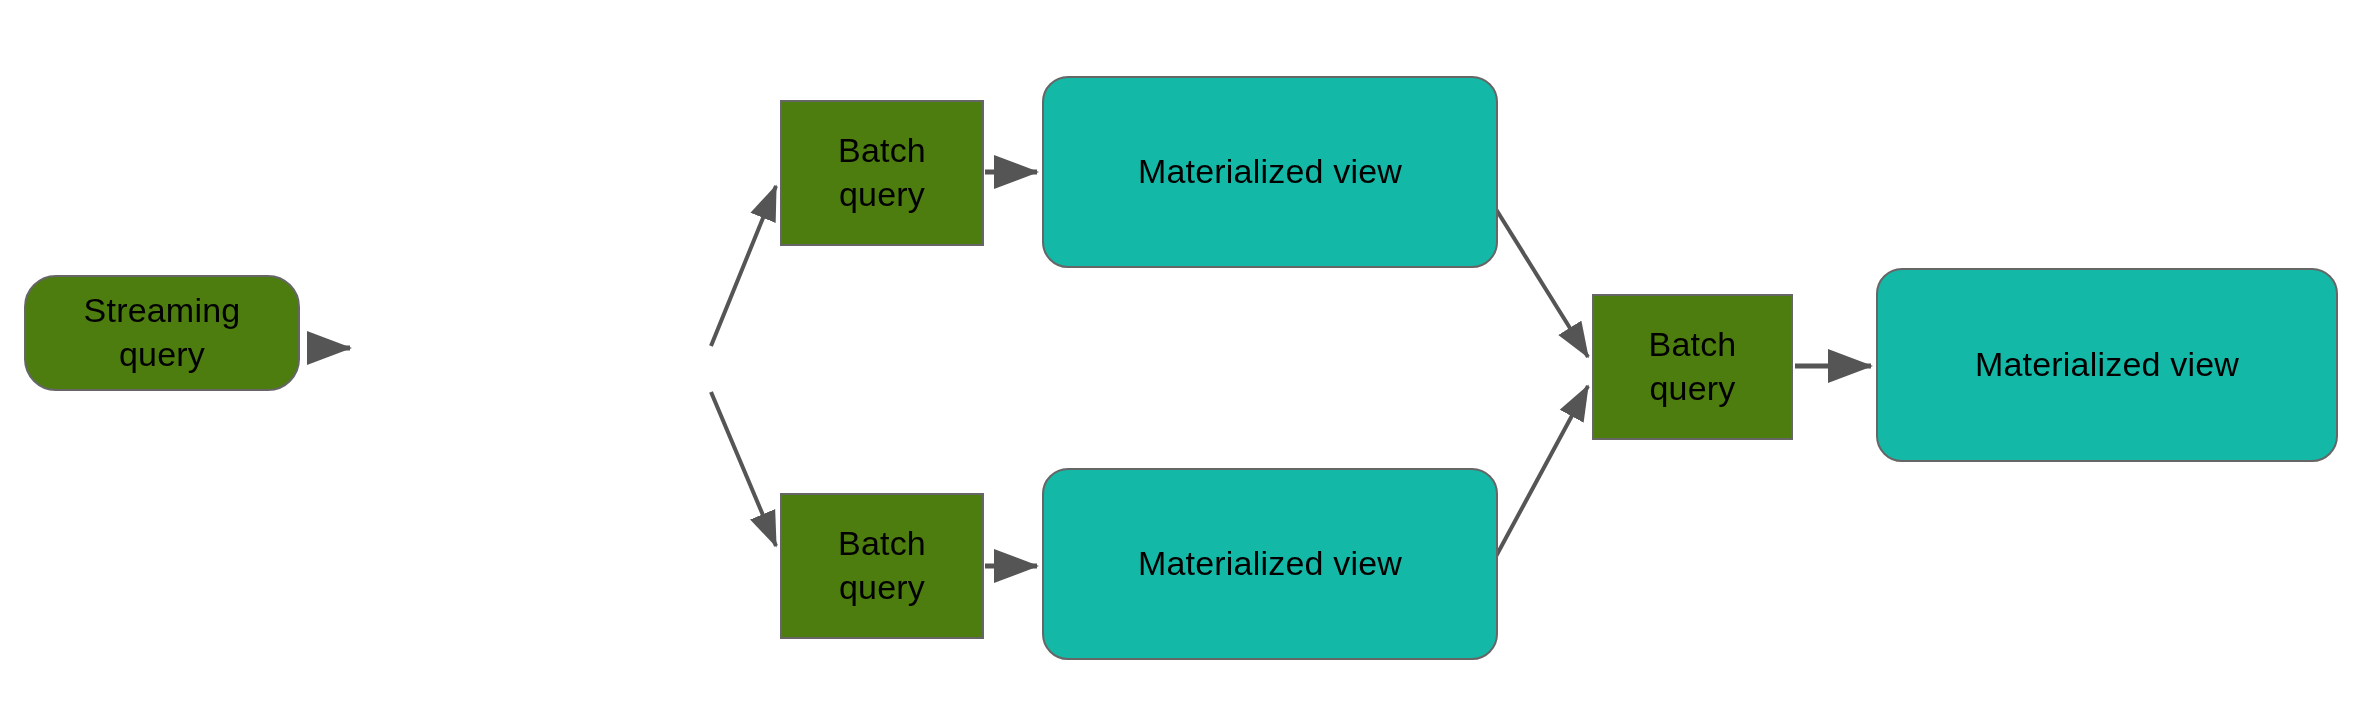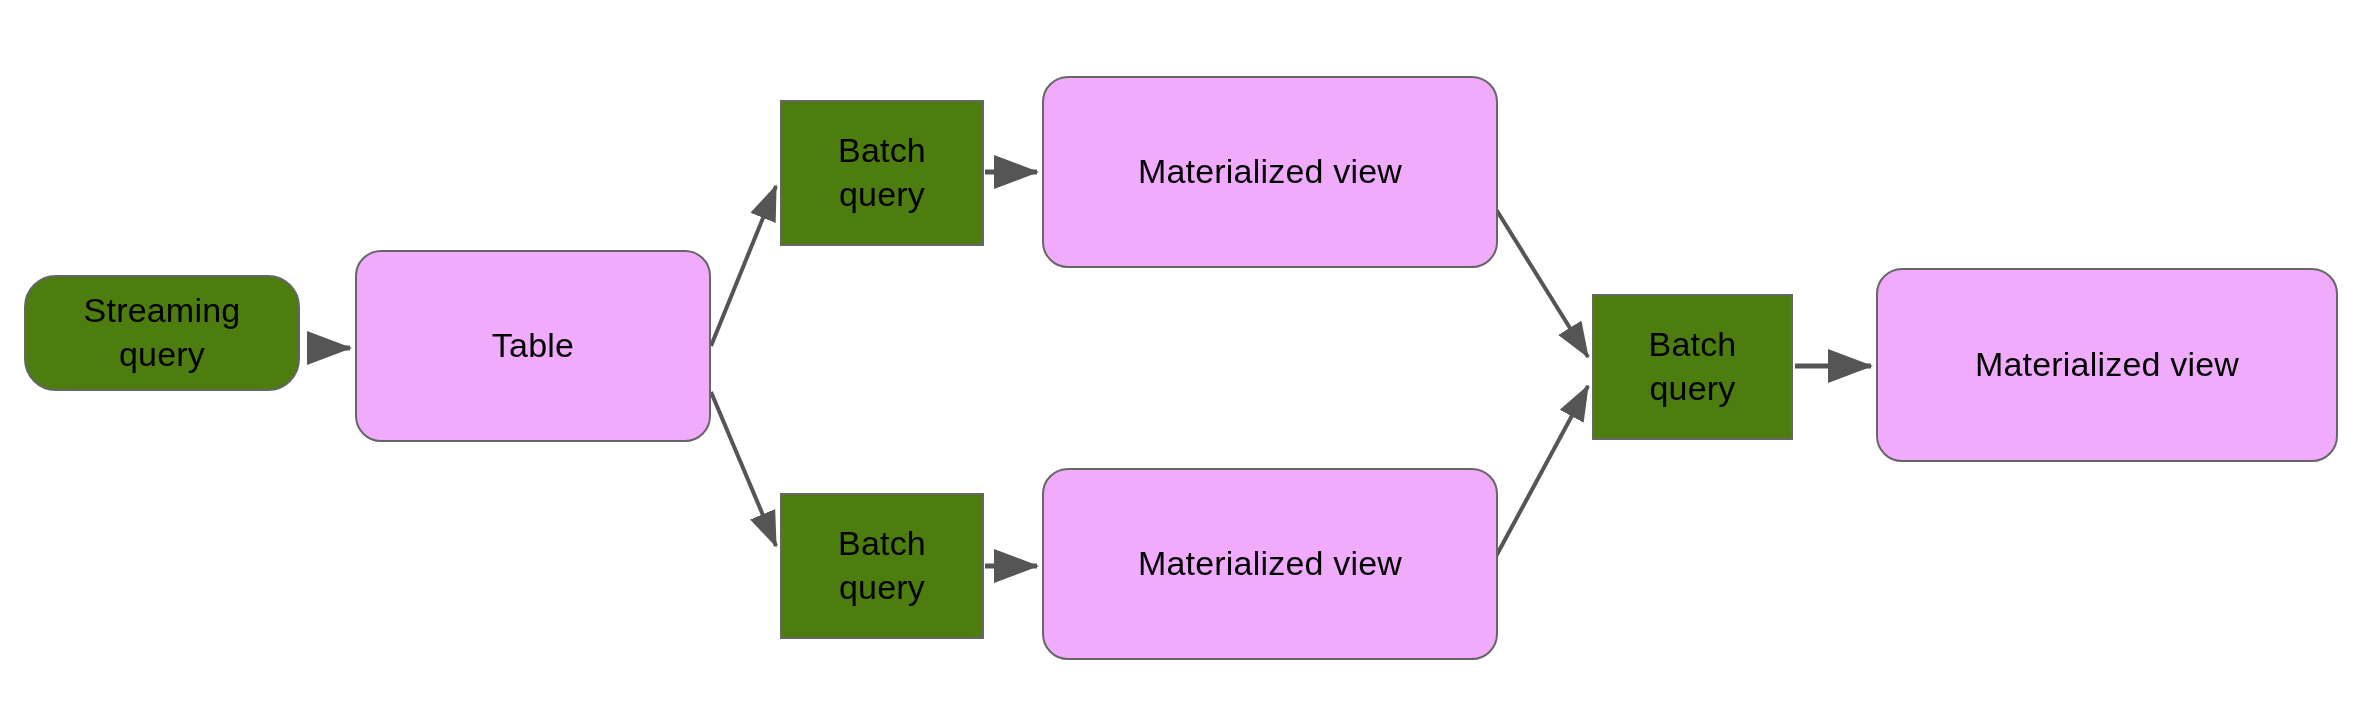--- a/index.html
+++ b/index.html
@@ -35,21 +35,21 @@
     line-height: 1.28;
     letter-spacing: 0.2px;
     border: 2px solid #666666;
     white-space: pre-line;
   }
   .node.process {
     background: #4d7c0f;
     border-radius: 0;
   }
   .node.store {
-    background: #f0abfc;
+    background: #14b8a6;
     border-radius: 26px;
   }
 </style>
 </head>
 <body>
 
 <div id="canvas">
 
   <svg class="edges" viewBox="0 0 2370 720" width="2370" height="720" xmlns="http://www.w3.org/2000/svg">
     <defs>
@@ -71,21 +71,20 @@
     <line x1="1494" y1="206" x2="1588" y2="357" stroke="#555555" stroke-width="4" marker-end="url(#arrowhead)"></line>
 
     <line x1="1494" y1="560" x2="1588" y2="386" stroke="#555555" stroke-width="4" marker-end="url(#arrowhead)"></line>
 
     <line x1="1795" y1="366" x2="1871" y2="366" stroke="#555555" stroke-width="5" marker-end="url(#arrowhead)"></line>
   </svg>
 
   <div class="node process" style="left:24px;  top:275px; width:276px; height:116px;border-radius:32px;">Streaming
 query</div>
 
-  <div class="node store" style="left:355px; top:250px; width:356px; height:192px;">Table</div>
 
   <div class="node process" style="left:780px; top:100px; width:204px; height:146px;">Batch
 query</div>
 
   <div class="node store" style="left:1042px; top:76px; width:456px; height:192px;">Materialized view</div>
 
   <div class="node process" style="left:780px; top:493px; width:204px; height:146px;">Batch
 query</div>
 
   <div class="node store" style="left:1042px; top:468px; width:456px; height:192px;">Materialized view</div>

